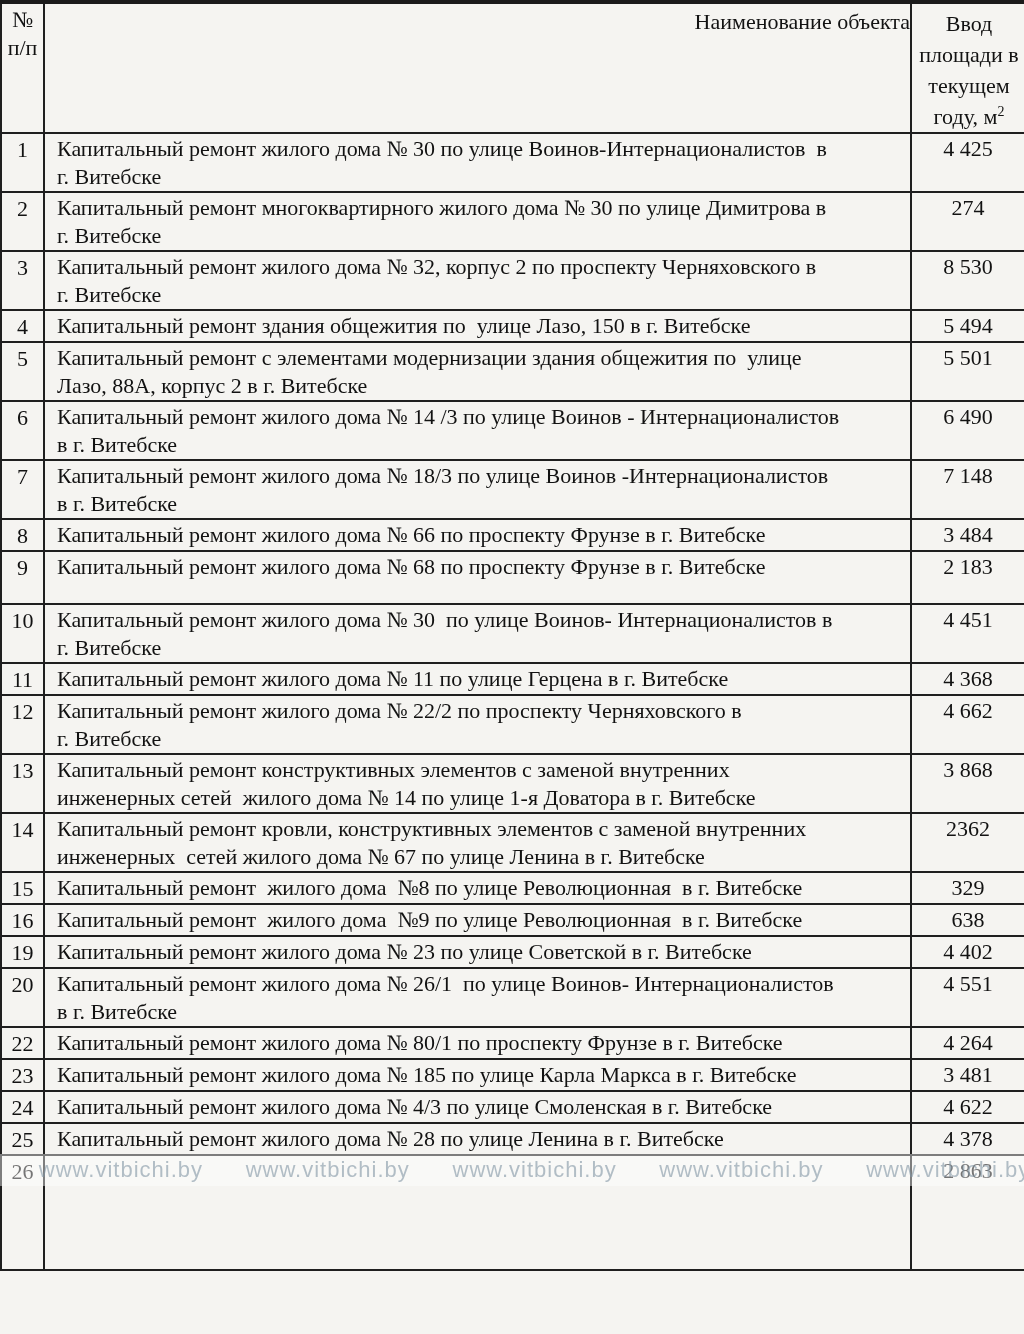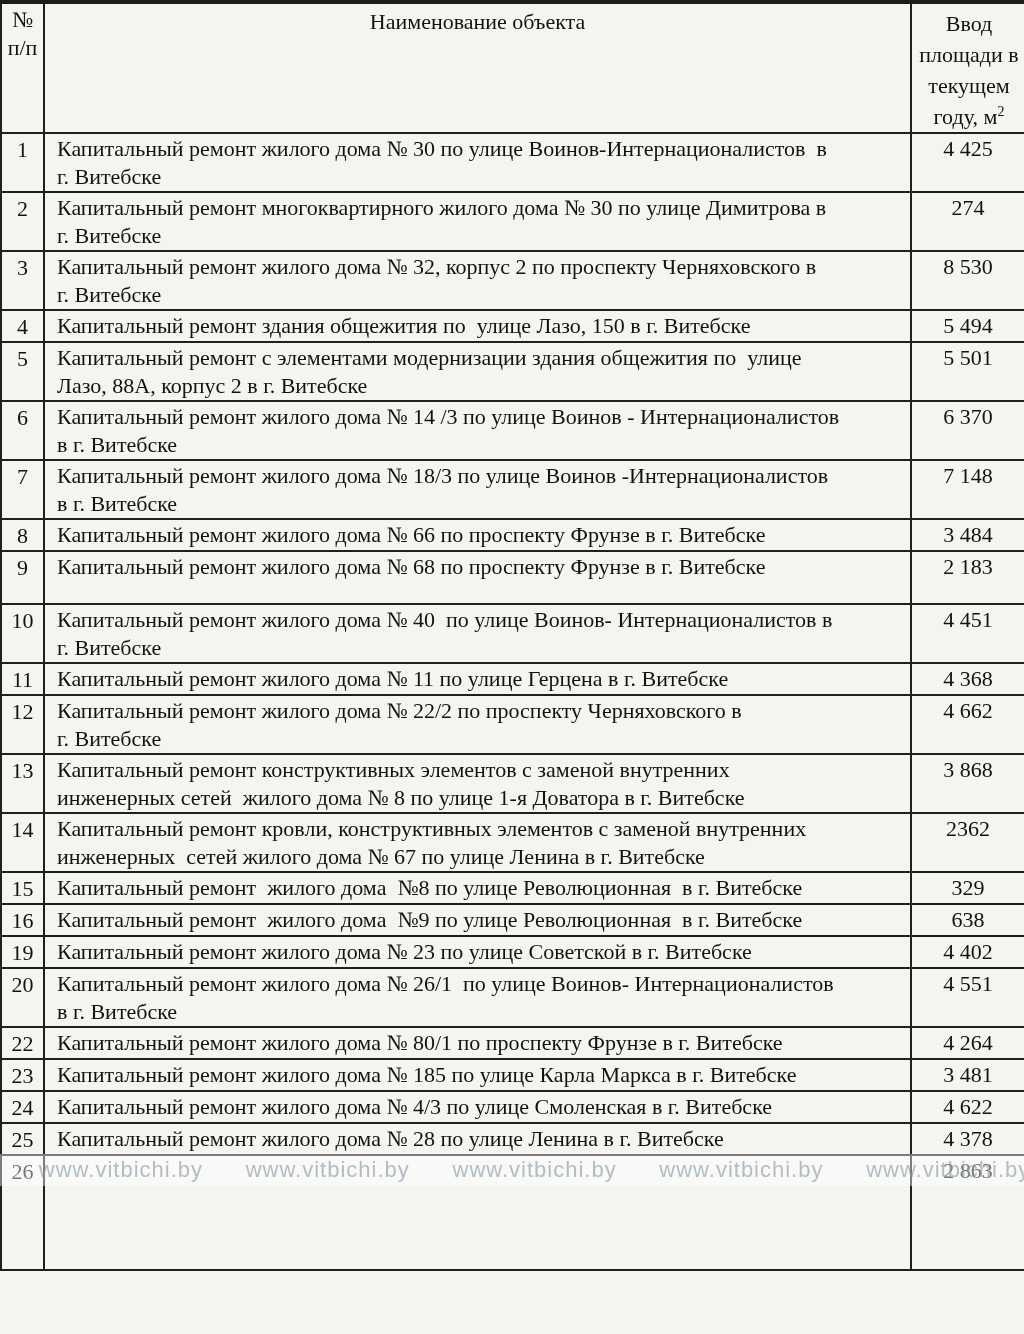--- a/index.html
+++ b/index.html
@@ -29,21 +29,21 @@
     font-size:22px;
     line-height:28px;
     font-weight:normal;
     padding:0;
   }
   tr.head{height:131px;}
   tr.h1{height:29px;}
   tr.h2{height:57px;}
   tr.h1s{height:53px;}
   th.num,td.num{text-align:center;white-space:pre-wrap;padding-top:2px;}
-  th.name{text-align:center;padding-top:4px;}
+  th.name{text-align:right;padding-top:4px;}
   td.name{
     text-align:left;
     padding:1px 20px 0 12px;
     white-space:pre-wrap;
     margin-left:20px;
   }
   th.area{text-align:center;padding:4px 3px 0 5px;line-height:31px;}
   td.area{text-align:center;padding-top:1px;margin-left:10px;}
   th.area sup{font-size:14px;line-height:0;}
   
@@ -111,59 +111,59 @@
     <tr class="h2">
       <td class="num">5</td>
       <td class="name">Капитальный ремонт с элементами модернизации здания общежития по  улице
 Лазо, 88А, корпус 2 в г. Витебске</td>
       <td class="area">5 501</td>
     </tr>
     <tr class="h2">
       <td class="num">6</td>
       <td class="name">Капитальный ремонт жилого дома № 14 /3 по улице Воинов - Интернационалистов
 в г. Витебске</td>
-      <td class="area">6 370</td>
+      <td class="area">6 490</td>
     </tr>
     <tr class="h2">
       <td class="num">7</td>
       <td class="name">Капитальный ремонт жилого дома № 18/3 по улице Воинов -Интернационалистов
 в г. Витебске</td>
       <td class="area">7 148</td>
     </tr>
     <tr class="h1">
       <td class="num">8</td>
       <td class="name">Капитальный ремонт жилого дома № 66 по проспекту Фрунзе в г. Витебске</td>
       <td class="area">3 484</td>
     </tr>
     <tr class="h1s">
       <td class="num">9</td>
       <td class="name">Капитальный ремонт жилого дома № 68 по проспекту Фрунзе в г. Витебске</td>
       <td class="area">2 183</td>
     </tr>
     <tr class="h2">
       <td class="num">10</td>
-      <td class="name">Капитальный ремонт жилого дома № 40  по улице Воинов- Интернационалистов в
+      <td class="name">Капитальный ремонт жилого дома № 30  по улице Воинов- Интернационалистов в
 г. Витебске</td>
       <td class="area">4 451</td>
     </tr>
     <tr class="h1">
       <td class="num">11</td>
       <td class="name">Капитальный ремонт жилого дома № 11 по улице Герцена в г. Витебске</td>
       <td class="area">4 368</td>
     </tr>
     <tr class="h2">
       <td class="num">12</td>
       <td class="name">Капитальный ремонт жилого дома № 22/2 по проспекту Черняховского в
 г. Витебске</td>
       <td class="area">4 662</td>
     </tr>
     <tr class="h2">
       <td class="num">13</td>
       <td class="name">Капитальный ремонт конструктивных элементов с заменой внутренних
-инженерных сетей  жилого дома № 8 по улице 1-я Доватора в г. Витебске</td>
+инженерных сетей  жилого дома № 14 по улице 1-я Доватора в г. Витебске</td>
       <td class="area">3 868</td>
     </tr>
     <tr class="h2">
       <td class="num">14</td>
       <td class="name">Капитальный ремонт кровли, конструктивных элементов с заменой внутренних
 инженерных  сетей жилого дома № 67 по улице Ленина в г. Витебске</td>
       <td class="area">2362</td>
     </tr>
     <tr class="h1">
       <td class="num">15</td>

